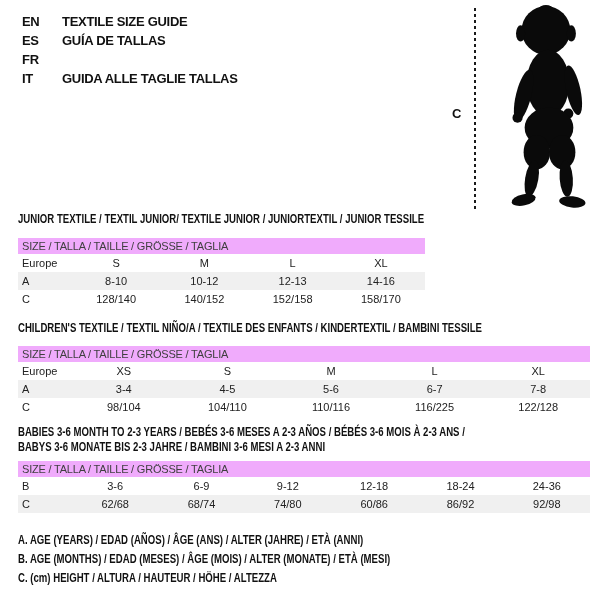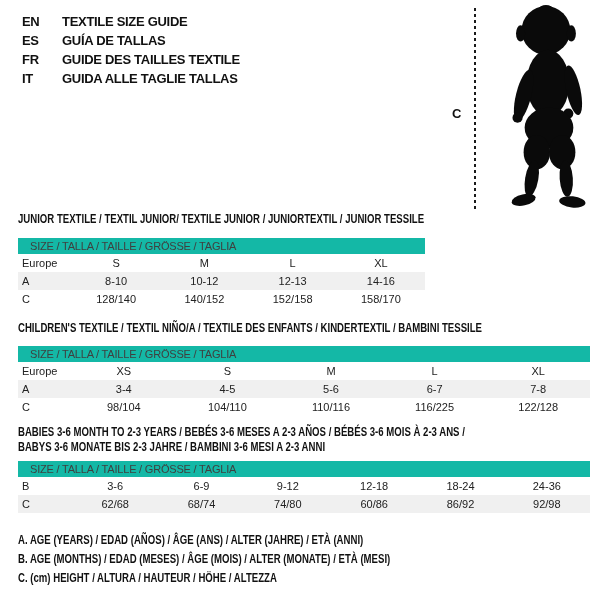--- a/index.html
+++ b/index.html
@@ -24,22 +24,22 @@
   .title-1{top:212px;}
   .title-2{top:321px;}
   .title-3a{top:425px;}
   .title-3b{top:440px;}
 
   
   .size-table{position:absolute;left:18px;font-size:11px;color:#222;}
   .t1{top:238px;width:407px;}
   .t2{top:346px;width:572px;}
   .t3{top:461px;width:572px;}
-  .bar{height:16px;line-height:16px;background:#14b8a6;color:#3f3f3f;
-       padding-left:12px;letter-spacing:-0.2px;box-sizing:border-box;}
+  .bar{height:16px;line-height:16px;background:#f0abfc;color:#3f3f3f;
+       padding-left:4px;letter-spacing:-0.2px;box-sizing:border-box;}
   .row{display:grid;height:18px;align-items:center;}
   .t1 .row{grid-template-columns:54px repeat(4,1fr);}
   .t2 .row{grid-template-columns:54px repeat(5,1fr);}
   .t3 .row{grid-template-columns:54px repeat(6,1fr);}
   .row.alt{background:#f0f0f0;}
   .lbl{padding-left:4px;text-align:left;}
   .val{text-align:center;}
 
   .footnotes .footnote{position:static;display:block;height:19px;}
   .footnotes{position:absolute;left:18px;top:533px;}
@@ -53,21 +53,20 @@
     <div class="lang-row">
       <span class="lang-code">EN</span>
       <span class="lang-text">TEXTILE SIZE GUIDE</span>
     </div>
     <div class="lang-row">
       <span class="lang-code">ES</span>
       <span class="lang-text">GUÍA DE TALLAS</span>
     </div>
     <div class="lang-row">
       <span class="lang-code">FR</span>
-      <span class="lang-text">GUIDE DES TAILLES TEXTILE</span>
     </div>
     <div class="lang-row">
       <span class="lang-code">IT</span>
       <span class="lang-text">GUIDA ALLE TAGLIE TALLAS</span>
     </div>
   </div>
 
   <div class="dash-line"></div>
   <div class="figure-label">C</div>
   <svg class="baby-svg" width="92" height="205" viewBox="0 0 90 202" xmlns="http://www.w3.org/2000/svg">

